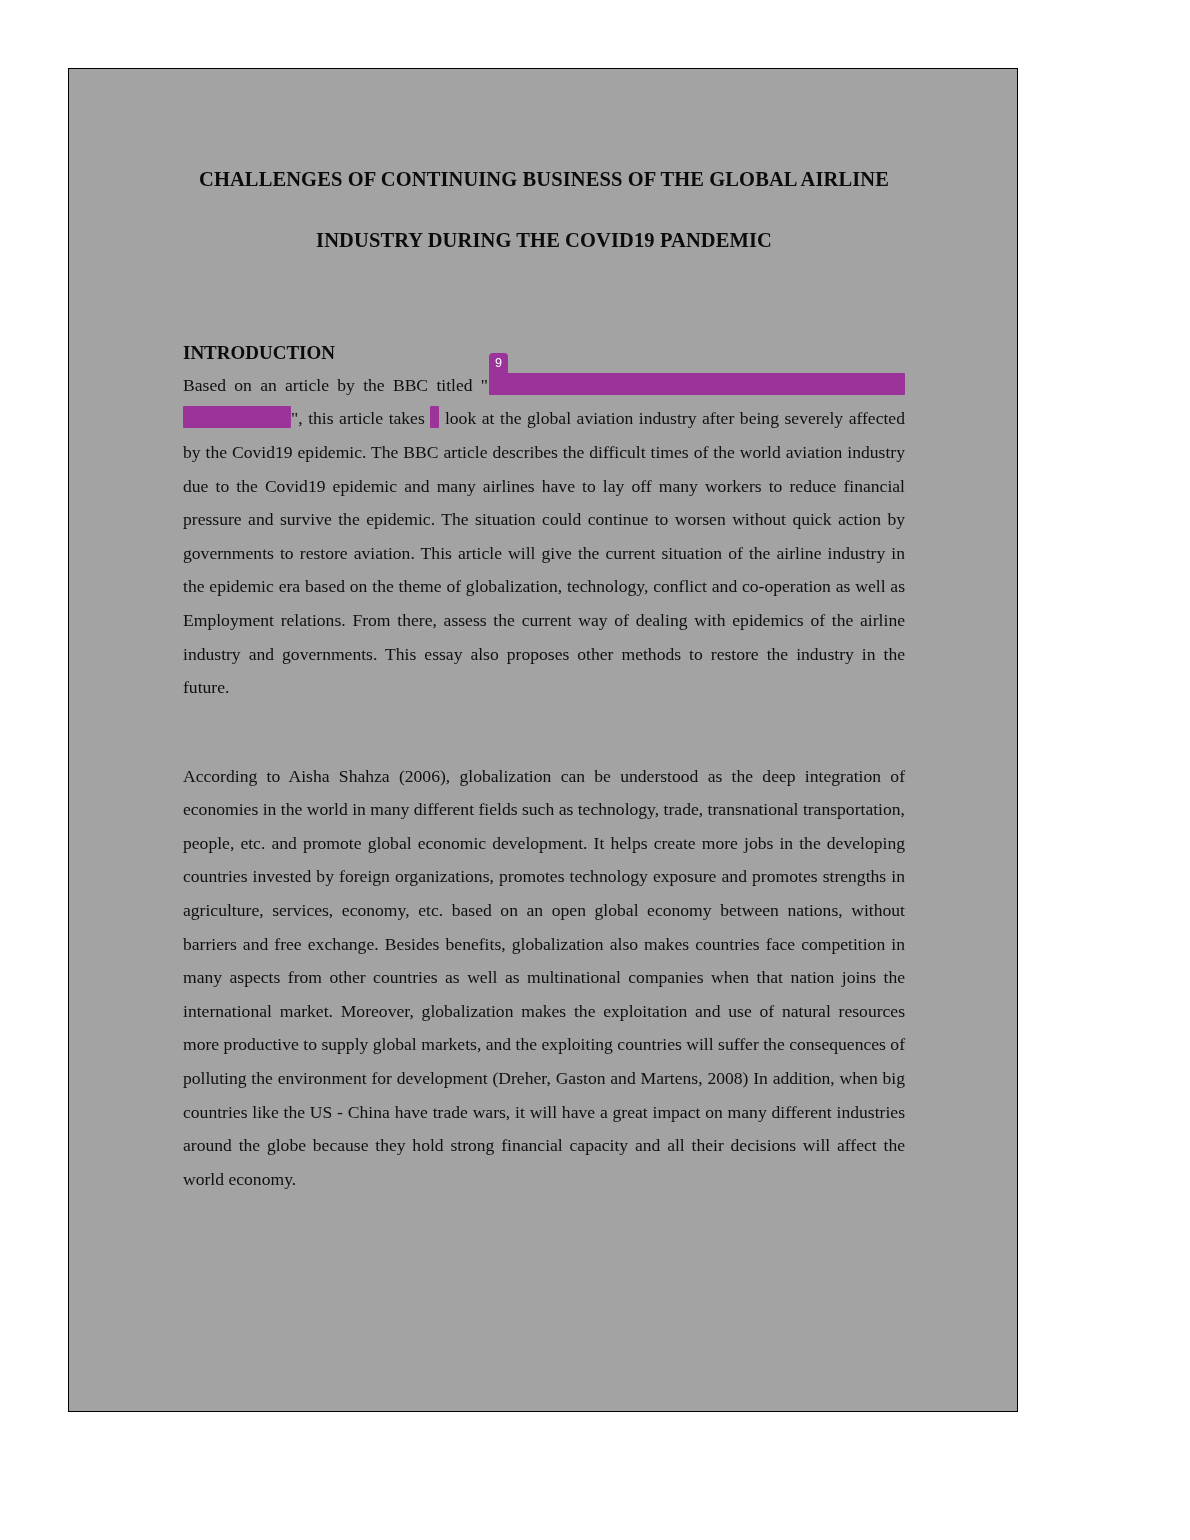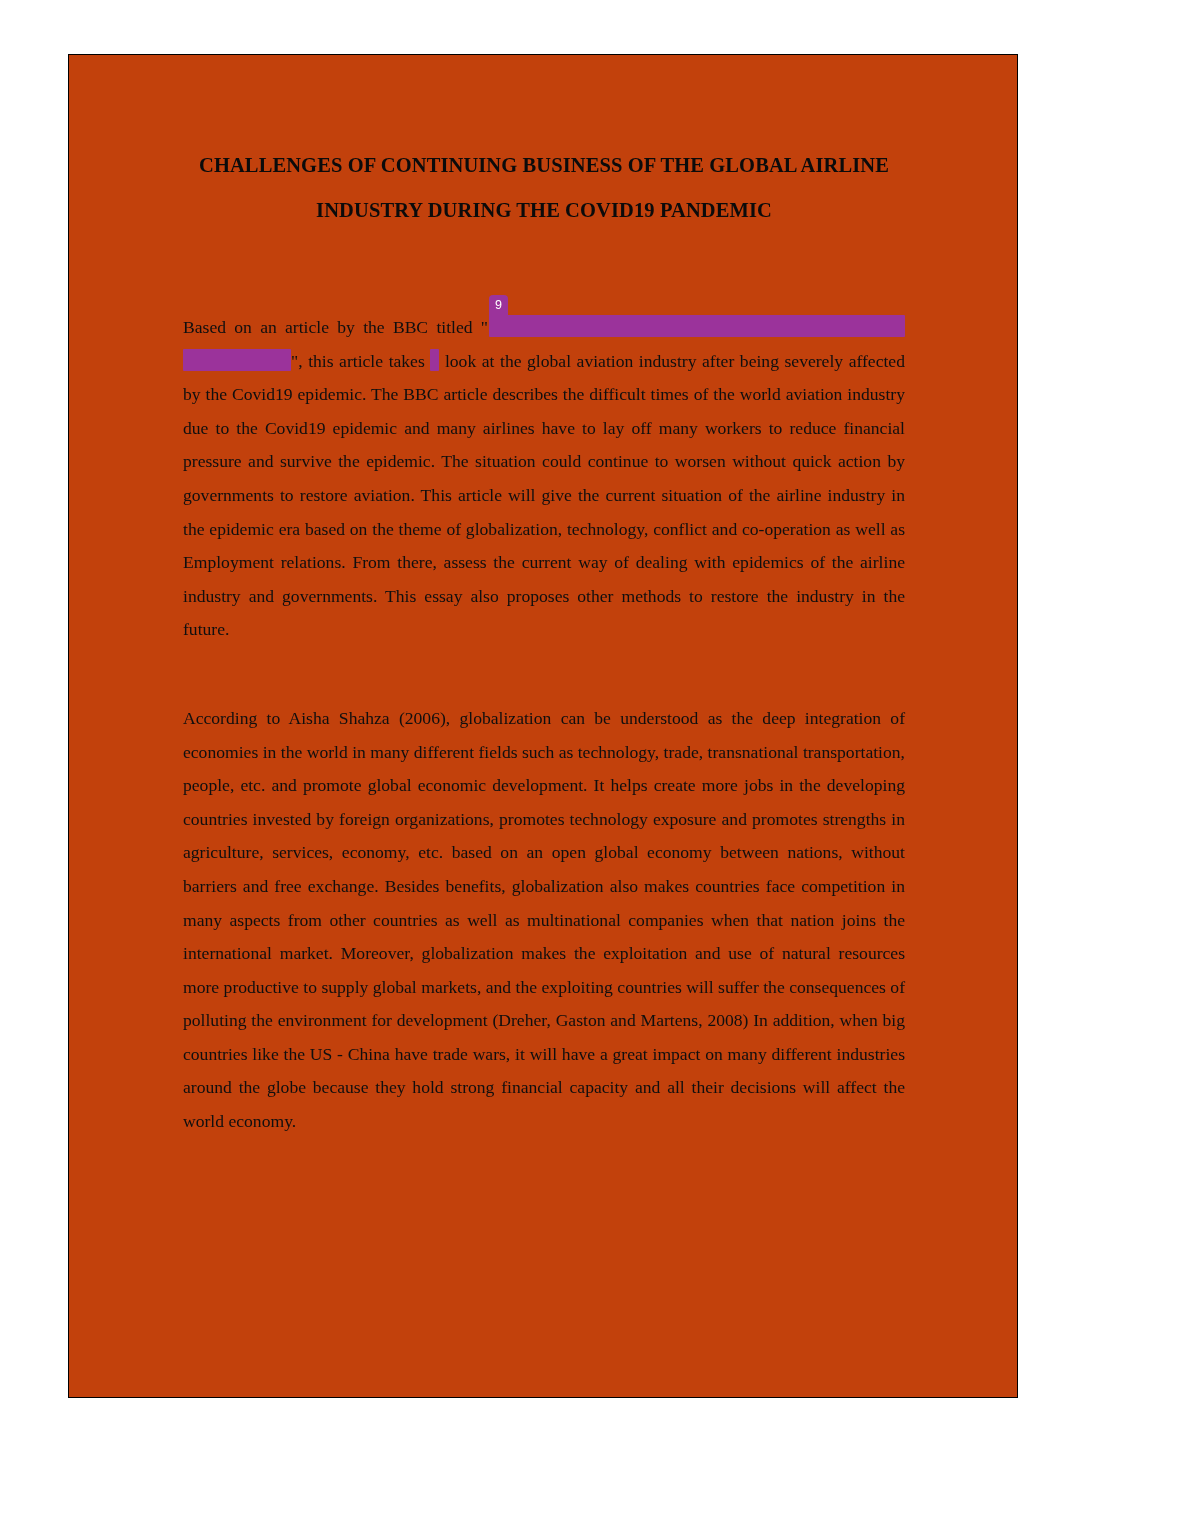--- a/index.html
+++ b/index.html
@@ -11,25 +11,25 @@
     width: 1190px;
     height: 1540px;
     font-family: "Liberation Serif", "DejaVu Serif", serif;
     -webkit-font-smoothing: antialiased;
   }
 
   
   .page-sheet {
     position: absolute;
     left: 68px;
-    top: 54px;
+    top: 68px;
     width: 950px;
     height: 1344px;
     border: 1.6px solid #000000;
-    background: #c2410c;
+    background: #a3a3a3;
     box-sizing: border-box;
   }
 
   .page-content {
     position: absolute;
     left: 114px;
     top: 100px;
     width: 722px;
   }
 
@@ -41,21 +41,21 @@
     line-height: 1.0;
     letter-spacing: 0.1px;
     color: #0b0b0b;
     margin: 0;
     padding: 0 16px;
   }
   .doc-title .title-line {
     display: block;
   }
   .doc-title .title-line + .title-line {
-    margin-top: 24px;
+    margin-top: 40px;
     text-align: center;
   }
 
   
   .section-heading {
     font-size: 19px;
     font-weight: bold;
     color: #0b0b0b;
     margin: 0 0 4px 0;
     line-height: 1.25;
@@ -112,20 +112,21 @@
 
 <div class="page-sheet">
   <div class="page-content">
 
     <h1 class="doc-title">
       <span class="title-line">CHALLENGES OF CONTINUING BUSINESS OF THE GLOBAL AIRLINE</span>
       <span class="title-line">INDUSTRY DURING THE COVID19 PANDEMIC</span>
     </h1>
 
     <div class="section-block intro-block">
+      <h2 class="section-heading">INTRODUCTION</h2>
       <p class="body-par first-par"><span>Based on an article by the BBC titled "</span><span class="redaction r-long"><span class="redaction-badge">9</span></span><span class="redaction r-medium"></span><span>", this article takes </span><span class="redaction r-narrow"></span><span> look at the global aviation industry after being severely affected by the Covid19 epidemic. The BBC article describes the difficult times of the world aviation industry due to the Covid19 epidemic and many airlines have to lay off many workers to reduce financial pressure and survive the epidemic. The situation could continue to worsen without quick action by governments to restore aviation. This article will give the current situation of the airline industry in the epidemic era based on the theme of globalization, technology, conflict and co-operation as well as Employment relations. From there, assess the current way of dealing with epidemics of the airline industry and governments. This essay also proposes other methods to restore the industry in the future.</span></p>
     </div>
 
     <div class="section-block glob-block">
       <p class="body-par first-par">According to Aisha Shahza (2006), globalization can be understood as the deep integration of economies in the world in many different fields such as technology, trade, transnational transportation, people, etc. and promote global economic development. It helps create more jobs in the developing countries invested by foreign organizations, promotes technology exposure and promotes strengths in agriculture, services, economy, etc. based on an open global economy between nations, without barriers and free exchange. Besides benefits, globalization also makes countries face competition in many aspects from other countries as well as multinational companies when that nation joins the international market. Moreover, globalization makes the exploitation and use of natural resources more productive to supply global markets, and the exploiting countries will suffer the consequences of polluting the environment for development (Dreher, Gaston and Martens, 2008) In addition, when big countries like the US - China have trade wars, it will have a great impact on many different industries around the globe because they hold strong financial capacity and all their decisions will affect the world economy.</p>
     </div>
 
   </div>
 </div>
 

